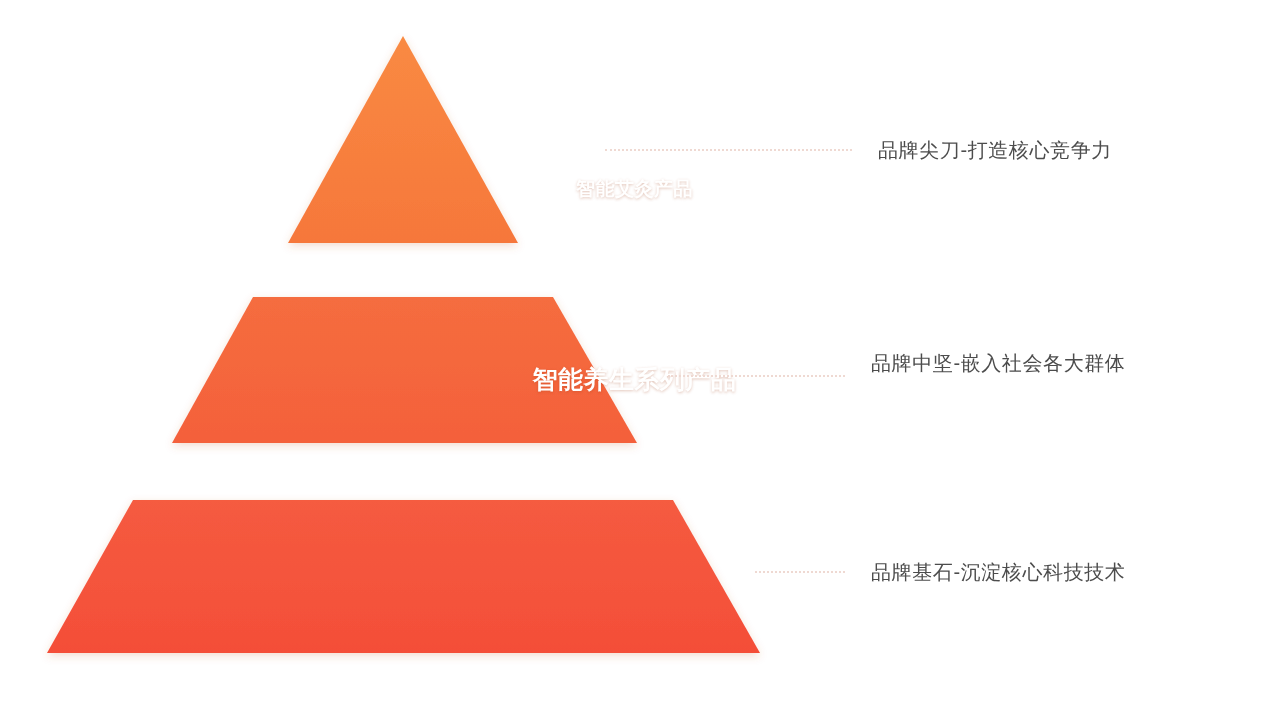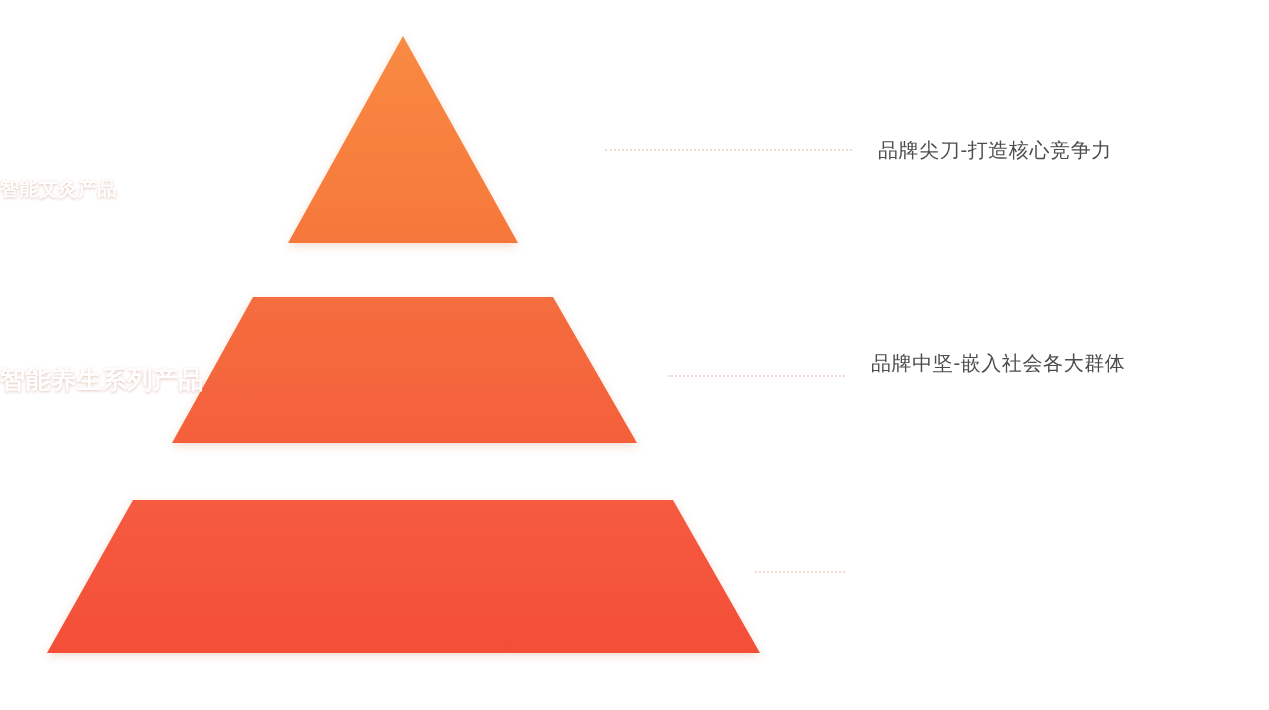--- a/index.html
+++ b/index.html
@@ -25,21 +25,21 @@
     top: 0;
     width: 1269px;
     height: 710px;
   }
   .tier-label {
     position: absolute;
     color: #ffffff;
     font-weight: bold;
     letter-spacing: 0.5px;
     white-space: nowrap;
-    text-align: left;
+    text-align: center;
     text-shadow: 0 1px 3px rgba(160, 60, 20, 0.30);
     pointer-events: none;
   }
   #tier-label-top {
     left: 0; right: 0;
     top: 176px;
     font-size: 19px;
   }
   #tier-label-mid {
     left: 0; right: 0;
@@ -117,15 +117,16 @@
     <span class="callout-text">品牌尖刀-打造核心竞争力</span>
   </div>
 
   <div class="callout" id="callout-mid">
     <span class="leader"></span>
     <span class="callout-text">品牌中坚-嵌入社会各大群体</span>
   </div>
 
   <div class="callout" id="callout-base">
     <span class="leader"></span>
+    <span class="callout-text">品牌基石-沉淀核心科技技术</span>
   </div>
 
 </div>
 
 </body></html>

